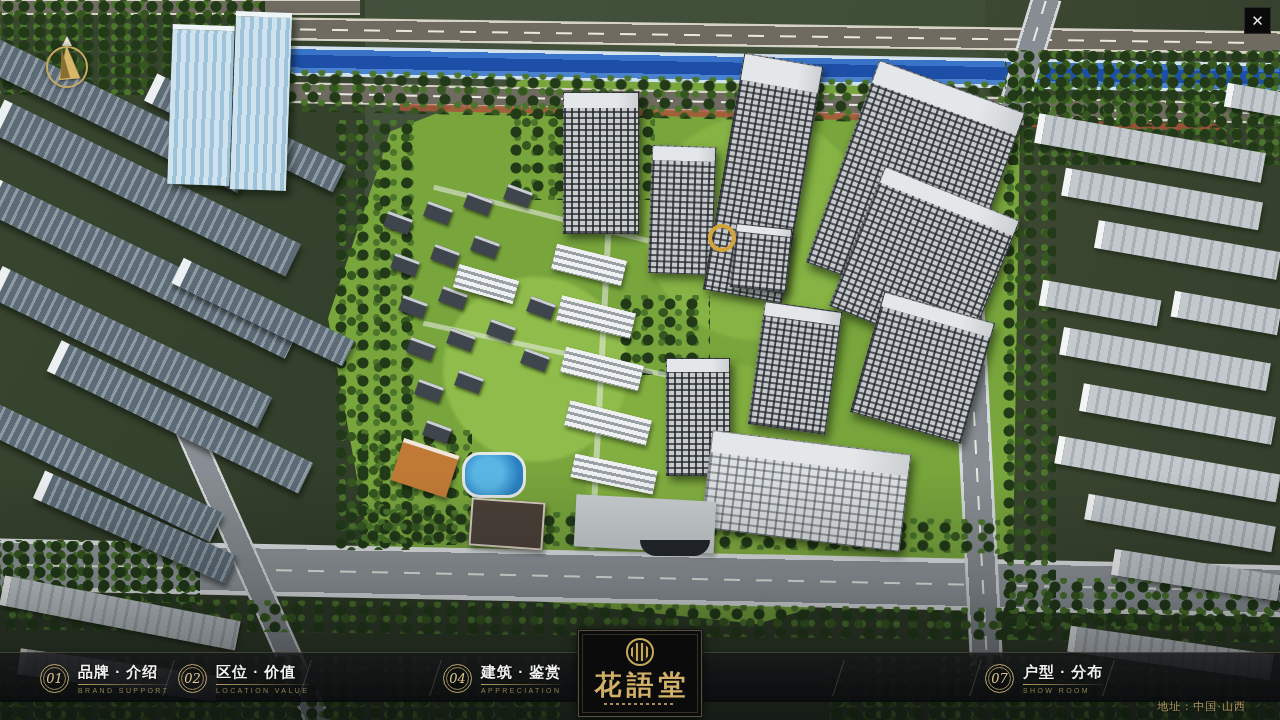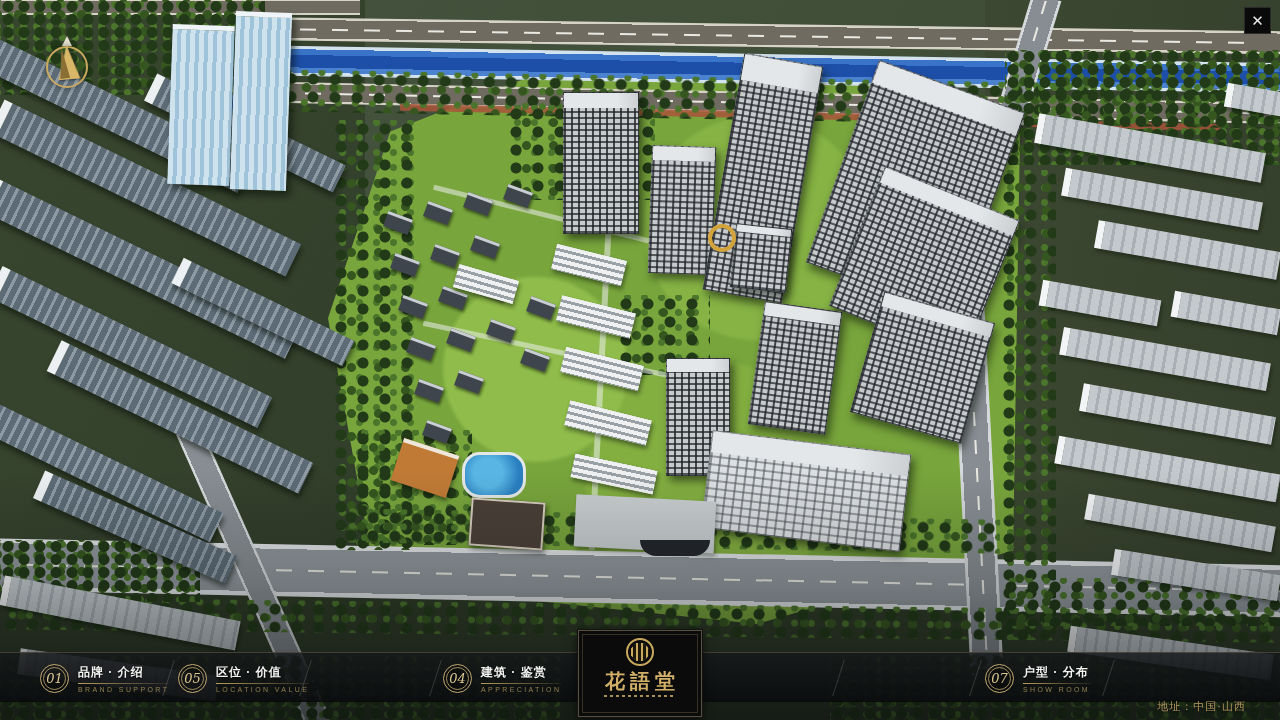--- a/index.html
+++ b/index.html
@@ -80,36 +80,36 @@
       border-top:1px solid rgba(205,190,155,.28);border-bottom:1px solid rgba(0,0,0,.55);}
   .sep{position:absolute;top:660px;height:36px;width:1px;background:rgba(255,255,255,.16);
       transform:skewX(-18deg);z-index:31;}
   .nav-item{position:absolute;top:660px;height:36px;width:152px;display:flex;align-items:center;
       gap:9px;z-index:32;cursor:pointer;}
   .badge{position:relative;flex:0 0 auto;width:29px;height:29px;border:1px solid #c6ac72;border-radius:50%;
       display:flex;align-items:center;justify-content:center;background:rgba(0,0,0,.25);}
   .badge::before{content:"";position:absolute;inset:2px;border:1px solid rgba(198,172,114,.8);border-radius:50%;}
   .badge .num{font-family:"DejaVu Serif",serif;font-style:italic;font-size:13px;color:#dcc590;}
   .nav-texts{display:flex;flex-direction:column;min-width:0;}
-  .nav-texts .cn{color:#f2f2f0;font-size:12px;font-weight:bold;letter-spacing:1px;white-space:nowrap;
+  .nav-texts .cn{color:#f2f2f0;font-size:15px;font-weight:bold;letter-spacing:1px;white-space:nowrap;
       text-shadow:0 1px 2px rgba(0,0,0,.8);}
   .nav-texts .gold-line{height:1px;margin:2px 0 2px;background:linear-gradient(90deg,#b99c5e,rgba(185,156,94,.1));}
   .nav-texts .en{color:#93804f;font-size:7px;letter-spacing:2.4px;white-space:nowrap;}
 
   
   .logo-panel{left:578px;top:630px;width:124px;height:87px;z-index:33;background:#0b0b0c;
       border:1px solid #57503f;box-shadow:0 0 0 1px #131313,0 3px 10px rgba(0,0,0,.7);
       display:flex;flex-direction:column;align-items:center;cursor:pointer;}
   .logo-panel::after{content:"";position:absolute;inset:3px;border:1px solid rgba(160,140,90,.3);pointer-events:none;}
   .seal{margin-top:7px;width:28px;height:28px;border:2px solid #c8a85c;border-radius:50%;
       display:flex;align-items:center;justify-content:center;}
   .seal-core{width:18px;height:18px;clip-path:polygon(30% 0,70% 0,100% 30%,100% 70%,70% 100%,30% 100%,0 70%,0 30%);
       background:repeating-linear-gradient(90deg,#c8a85c 0 2px,#1a1608 2px 5px),
                  repeating-linear-gradient(180deg,rgba(200,168,92,.9) 0 2px,rgba(0,0,0,0) 2px 5px),#1a1608;}
-  .logo-title{margin-top:4px;font-family:"DejaVu Serif",serif;font-weight:bold;font-size:20px;
+  .logo-title{margin-top:4px;font-family:"DejaVu Serif",serif;font-weight:bold;font-size:27px;
       color:#d2b068;letter-spacing:5px;text-indent:5px;line-height:1.1;}
   .logo-sub{margin-top:3px;width:72px;height:2px;
       background:repeating-linear-gradient(90deg,rgba(195,165,100,.85) 0 3px,rgba(0,0,0,0) 3px 6px);}
 </style>
 </head>
 <body>
 
 <div id="stage">
 
   <div class="abs" style="left:0;top:0;width:1280px;height:720px;">
@@ -250,21 +250,21 @@
         <span class="num">01</span>
       </div>
     <div class="nav-texts">
       <div class="cn">品牌 · 介绍</div>
       <div class="gold-line"></div>
       <div class="en">BRAND SUPPORT</div>
     </div>
   </div>
   <div class="nav-item" style="left:178px;">
     <div class="badge">
-        <span class="num">05</span>
+        <span class="num">02</span>
       </div>
     <div class="nav-texts">
       <div class="cn">区位 · 价值</div>
       <div class="gold-line"></div>
       <div class="en">LOCATION VALUE</div>
     </div>
   </div>
   <div class="nav-item" style="left:443px;">
     <div class="badge">
         <span class="num">04</span>

